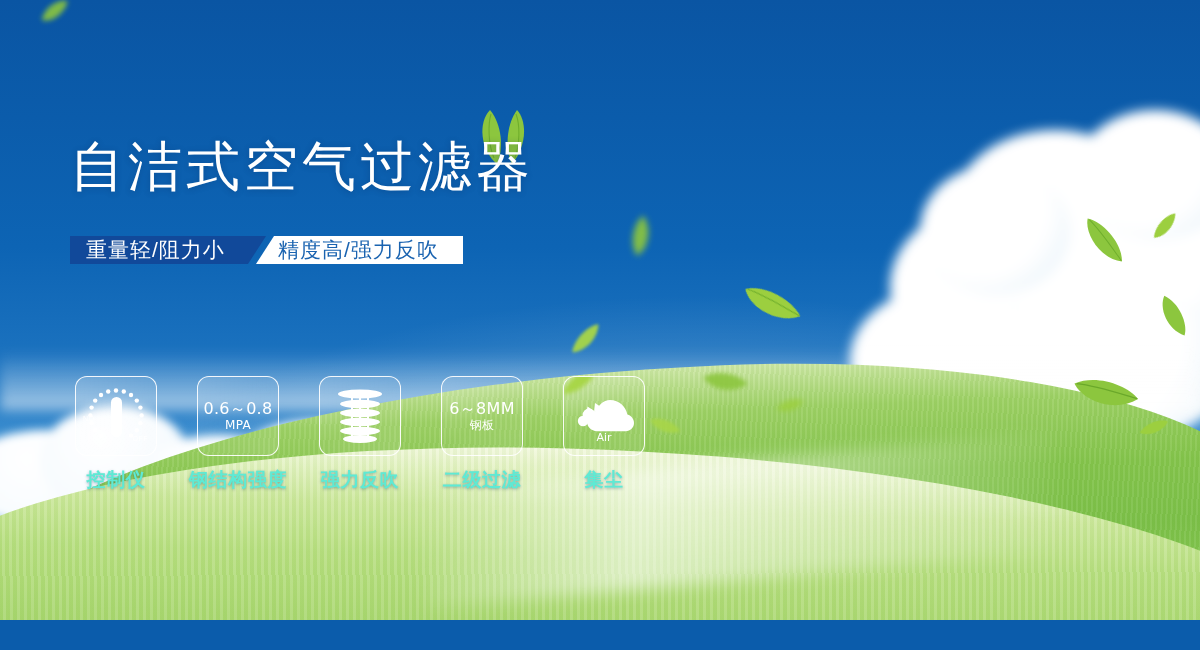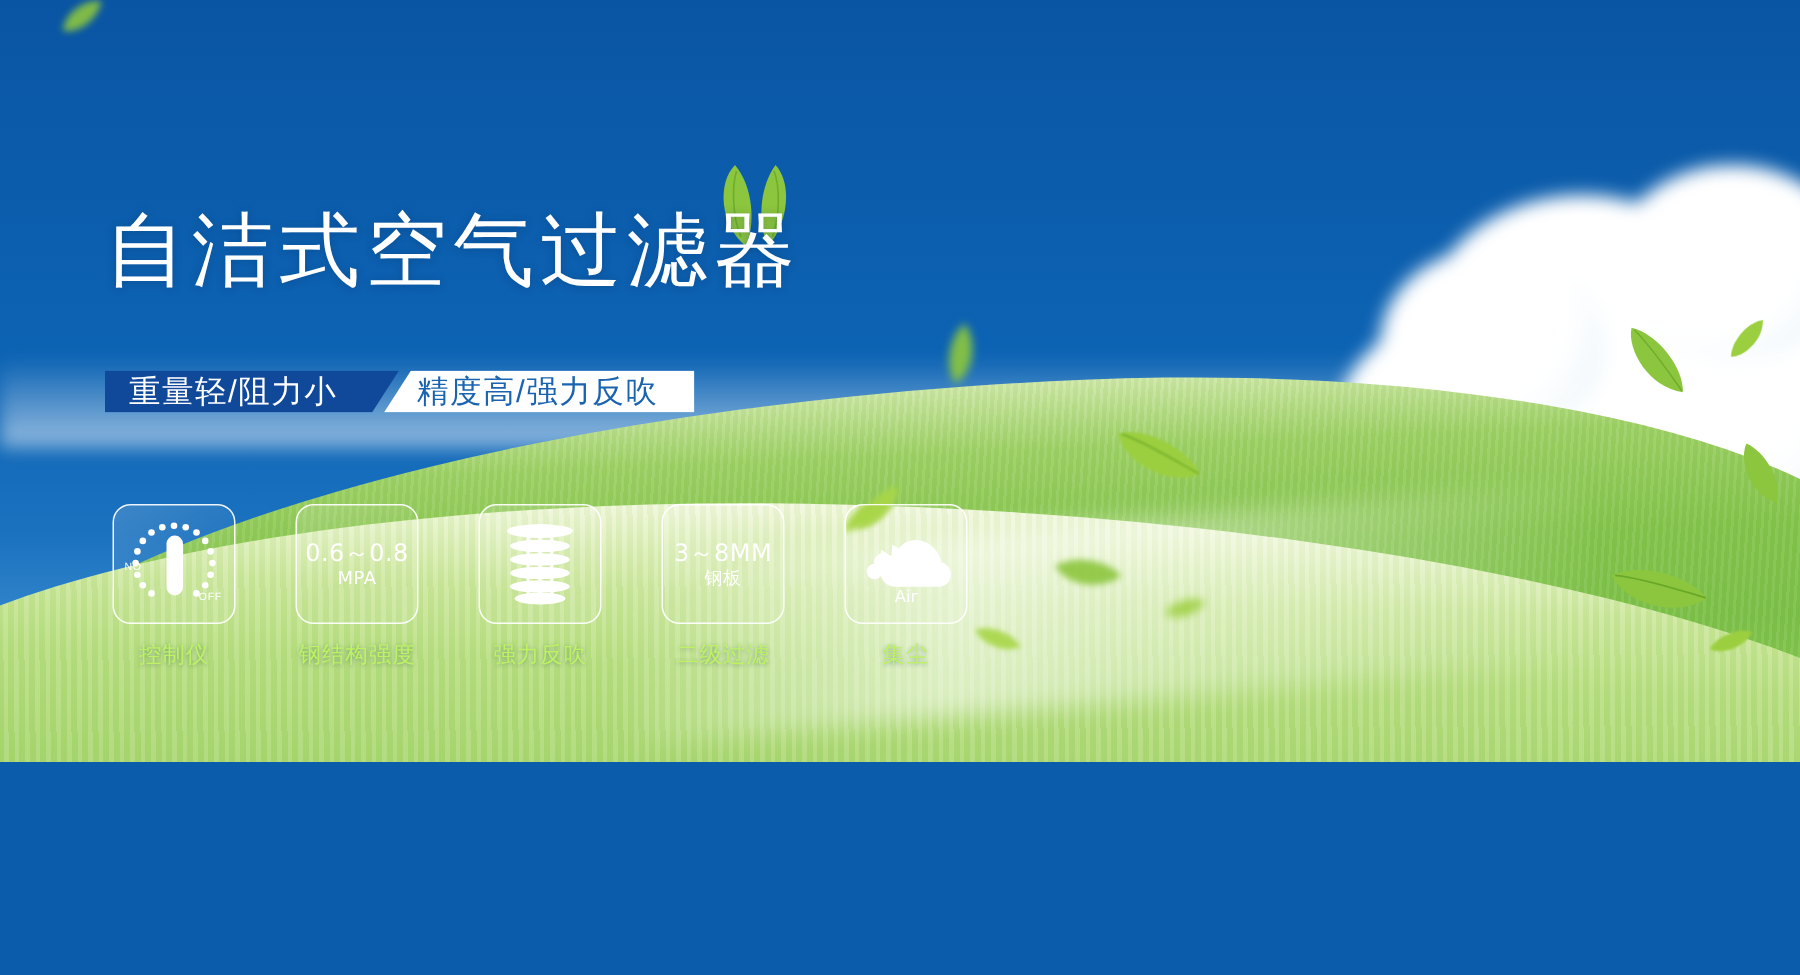--- a/index.html
+++ b/index.html
@@ -4,21 +4,21 @@
 <style>
   * { margin:0; padding:0; box-sizing:border-box; }
   html, body { width:1200px; height:650px; overflow:hidden; }
   body {
     font-family:"Liberation Sans","DejaVu Sans",sans-serif;
     background:#0b5cab;
   }
 
   #banner {
     position:relative;
-    width:1200px; height:508px;
+    width:1200px; height:620px;
     overflow:hidden;
     background:#0b5cab;
   }
 
   
   .sky {
     position:absolute; left:0; top:0; width:1200px; height:650px;
     background:linear-gradient(to bottom,
       #0a55a3 0%,
       #0b5cab 18%,
@@ -112,21 +112,21 @@
     font-family:"DejaVu Sans","Liberation Sans",sans-serif;
     text-shadow:0 1px 6px rgba(0,40,90,.30);
     white-space:nowrap;
   }
 
   .sprout { position:absolute; left:468px; top:108px; width:70px; height:58px; }
 
   .subbar {
     position:absolute; left:70px; top:236px;
     height:50px; width:393px;
-    display:flex; align-items:center;
+    display:flex; align-items:flex-start;
   }
   .subbar-left {
     position:relative;
     background:#11499a;
     color:#ffffff;
     font-size:21px; letter-spacing:1px;
     display:flex; align-items:center;
     padding:0 18px 0 16px;
     clip-path:polygon(0 0, 100% 0, calc(100% - 18px) 100%, 0 100%);
     width:196px;
@@ -143,40 +143,41 @@
     clip-path:polygon(18px 0, 100% 0, 100% 100%, 0 100%);
     width:207px;
     white-space:nowrap;
   }
 
   
   .features {
     position:absolute; left:70px; top:336px;
     display:flex; gap:30px;
   }
-  .feature { width:92px; display:flex; flex-direction:column; align-items:center; }
+  .feature { width:92px; display:flex; flex-direction:column; align-items:center;margin-top:40px; }
   .fbox {
     width:82px; height:80px;
     border:1.6px solid rgba(255,255,255,0.92);
     border-radius:12px;
     background:linear-gradient(150deg, rgba(255,255,255,0.16) 0%, rgba(255,255,255,0.03) 55%, rgba(255,255,255,0.10) 100%);
     display:flex; align-items:center; justify-content:center;
     position:relative; overflow:hidden;
   }
   .fbox-text {
     color:#fff; text-align:center; line-height:1.22;
     font-size:16px; letter-spacing:.3px;
     font-family:"DejaVu Sans","Liberation Sans",sans-serif;
   }
   .fbox-text .l2 { font-size:12px; display:block; }
   .flabel {
     margin-top:11px;
-    color:#bef264; font-size:15px; letter-spacing:.6px;
+    color:#5eead4; font-size:19px; letter-spacing:.6px;
     white-space:nowrap;
     text-shadow:0 1px 3px rgba(0,40,90,.35);
+    font-weight:bold;
   }
 
   .gauge { position:relative; width:62px; height:62px; }
   .gauge .needle {
     position:absolute; left:50%; top:12px; margin-left:-5.5px;
     width:11px; height:40px; border-radius:6px; background:#ffffff;
   }
   .gauge .tg { position:absolute; font-size:7px; color:#fff; letter-spacing:.5px; }
   .gauge .tg.no  { left:-2px; top:30px; }
   .gauge .tg.off { right:-1px; bottom:5px; }
@@ -384,21 +385,21 @@
             <ellipse cx="28" cy="52" rx="17" ry="4"></ellipse>
           </g>
         </svg>
       </div>
       <div class="flabel">强力反吹</div>
     </div>
 
     <div class="feature">
       <div class="fbox">
         <div class="fbox-text">
-          <span>3～8MM</span>
+          <span>6～8MM</span>
           <span class="l2">钢板</span>
         </div>
       </div>
       <div class="flabel">二级过滤</div>
     </div>
 
     <div class="feature">
       <div class="fbox">
         <div style="position:absolute;left:-6px;top:-8px;transform:rotate(-32deg);filter:blur(2px);">
           <svg width="50" height="20" viewBox="0 0 50 20">

